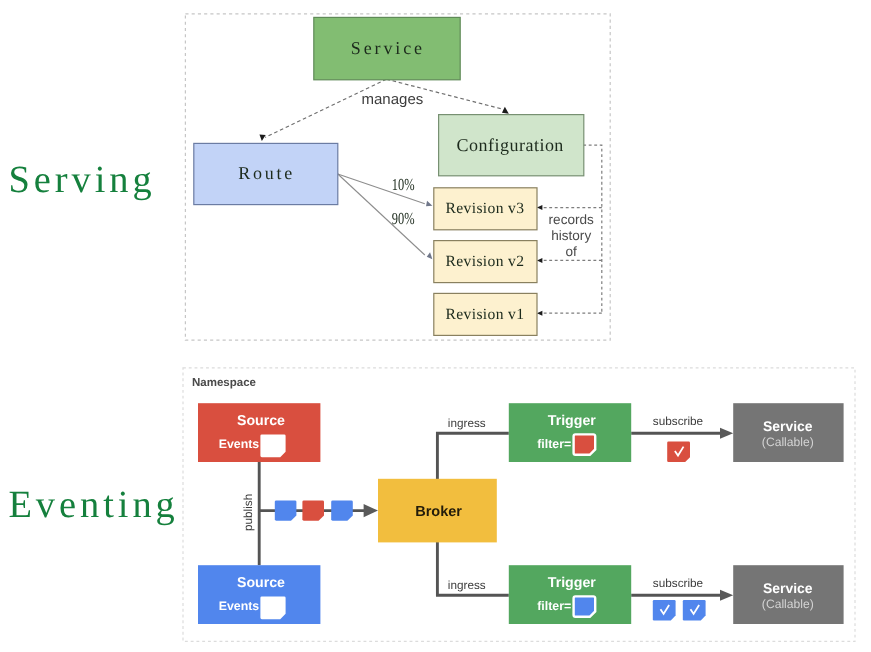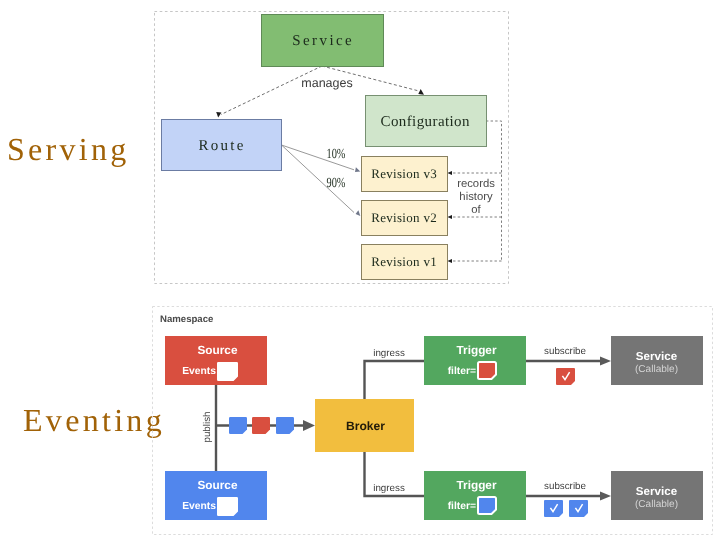--- a/index.html
+++ b/index.html
@@ -5,21 +5,21 @@
 <style>
   html,body{margin:0;padding:0;background:#ffffff;}
   body{width:726px;height:543px;overflow:hidden;font-family:"Liberation Sans",sans-serif;
        -webkit-font-smoothing:antialiased;text-rendering:geometricPrecision;}
   #root{position:relative;width:726px;height:543px;}
   .abs{position:absolute;}
   svg{display:block;overflow:visible;}
   .section-title{
     font-family:"Liberation Serif",serif;
     font-size:32px;
-    color:#a16207;
+    color:#15803d;
     letter-spacing:3.3px;
     white-space:nowrap;
     line-height:32px;
   }
   .srv-label{
     font-family:"Liberation Serif",serif;
     fill:#1c2a1c;
   }
   .sans{font-family:"Liberation Sans",sans-serif;}
 </style>
@@ -86,21 +86,21 @@
           <rect x="361.5" y="200.5" width="86" height="35" fill="#fdf1cf" stroke="#89805f" stroke-width="1"></rect>
           <text x="404.15" y="221.5" text-anchor="middle" font-size="13" letter-spacing="0.3" fill="#3b3422" class="srv-label">Revision v2</text>
         </g>
         <g>
           <rect x="361.5" y="244.5" width="86" height="35" fill="#fdf1cf" stroke="#89805f" stroke-width="1"></rect>
           <text x="404.15" y="265.5" text-anchor="middle" font-size="13" letter-spacing="0.3" fill="#3b3422" class="srv-label">Revision v1</text>
         </g>
       </g>
   </svg>
 
-  <div class="abs section-title" style="left:7px; top:404px;margin-left:16px;">Eventing</div>
+  <div class="abs section-title" style="left:7px; top:404px;">Eventing</div>
 
   <svg class="abs" style="left:0;top:0;" width="726" height="543">
     <rect x="152.5" y="306.5" width="560" height="228" fill="none" stroke="#dcdcdc" stroke-width="1" stroke-dasharray="2.4 2.4"></rect>
 
     <text class="sans" x="160" y="321.5" font-size="9.6" font-weight="bold" fill="#4a4a4a">Namespace</text>
 
     <g stroke="#545454" stroke-width="2.4" fill="none">
       <path d="M216,385 L216,471"></path>
       <path d="M216,425.5 L306,425.5"></path>
       <path d="M364.5,400 L364.5,361 L424,361"></path>

